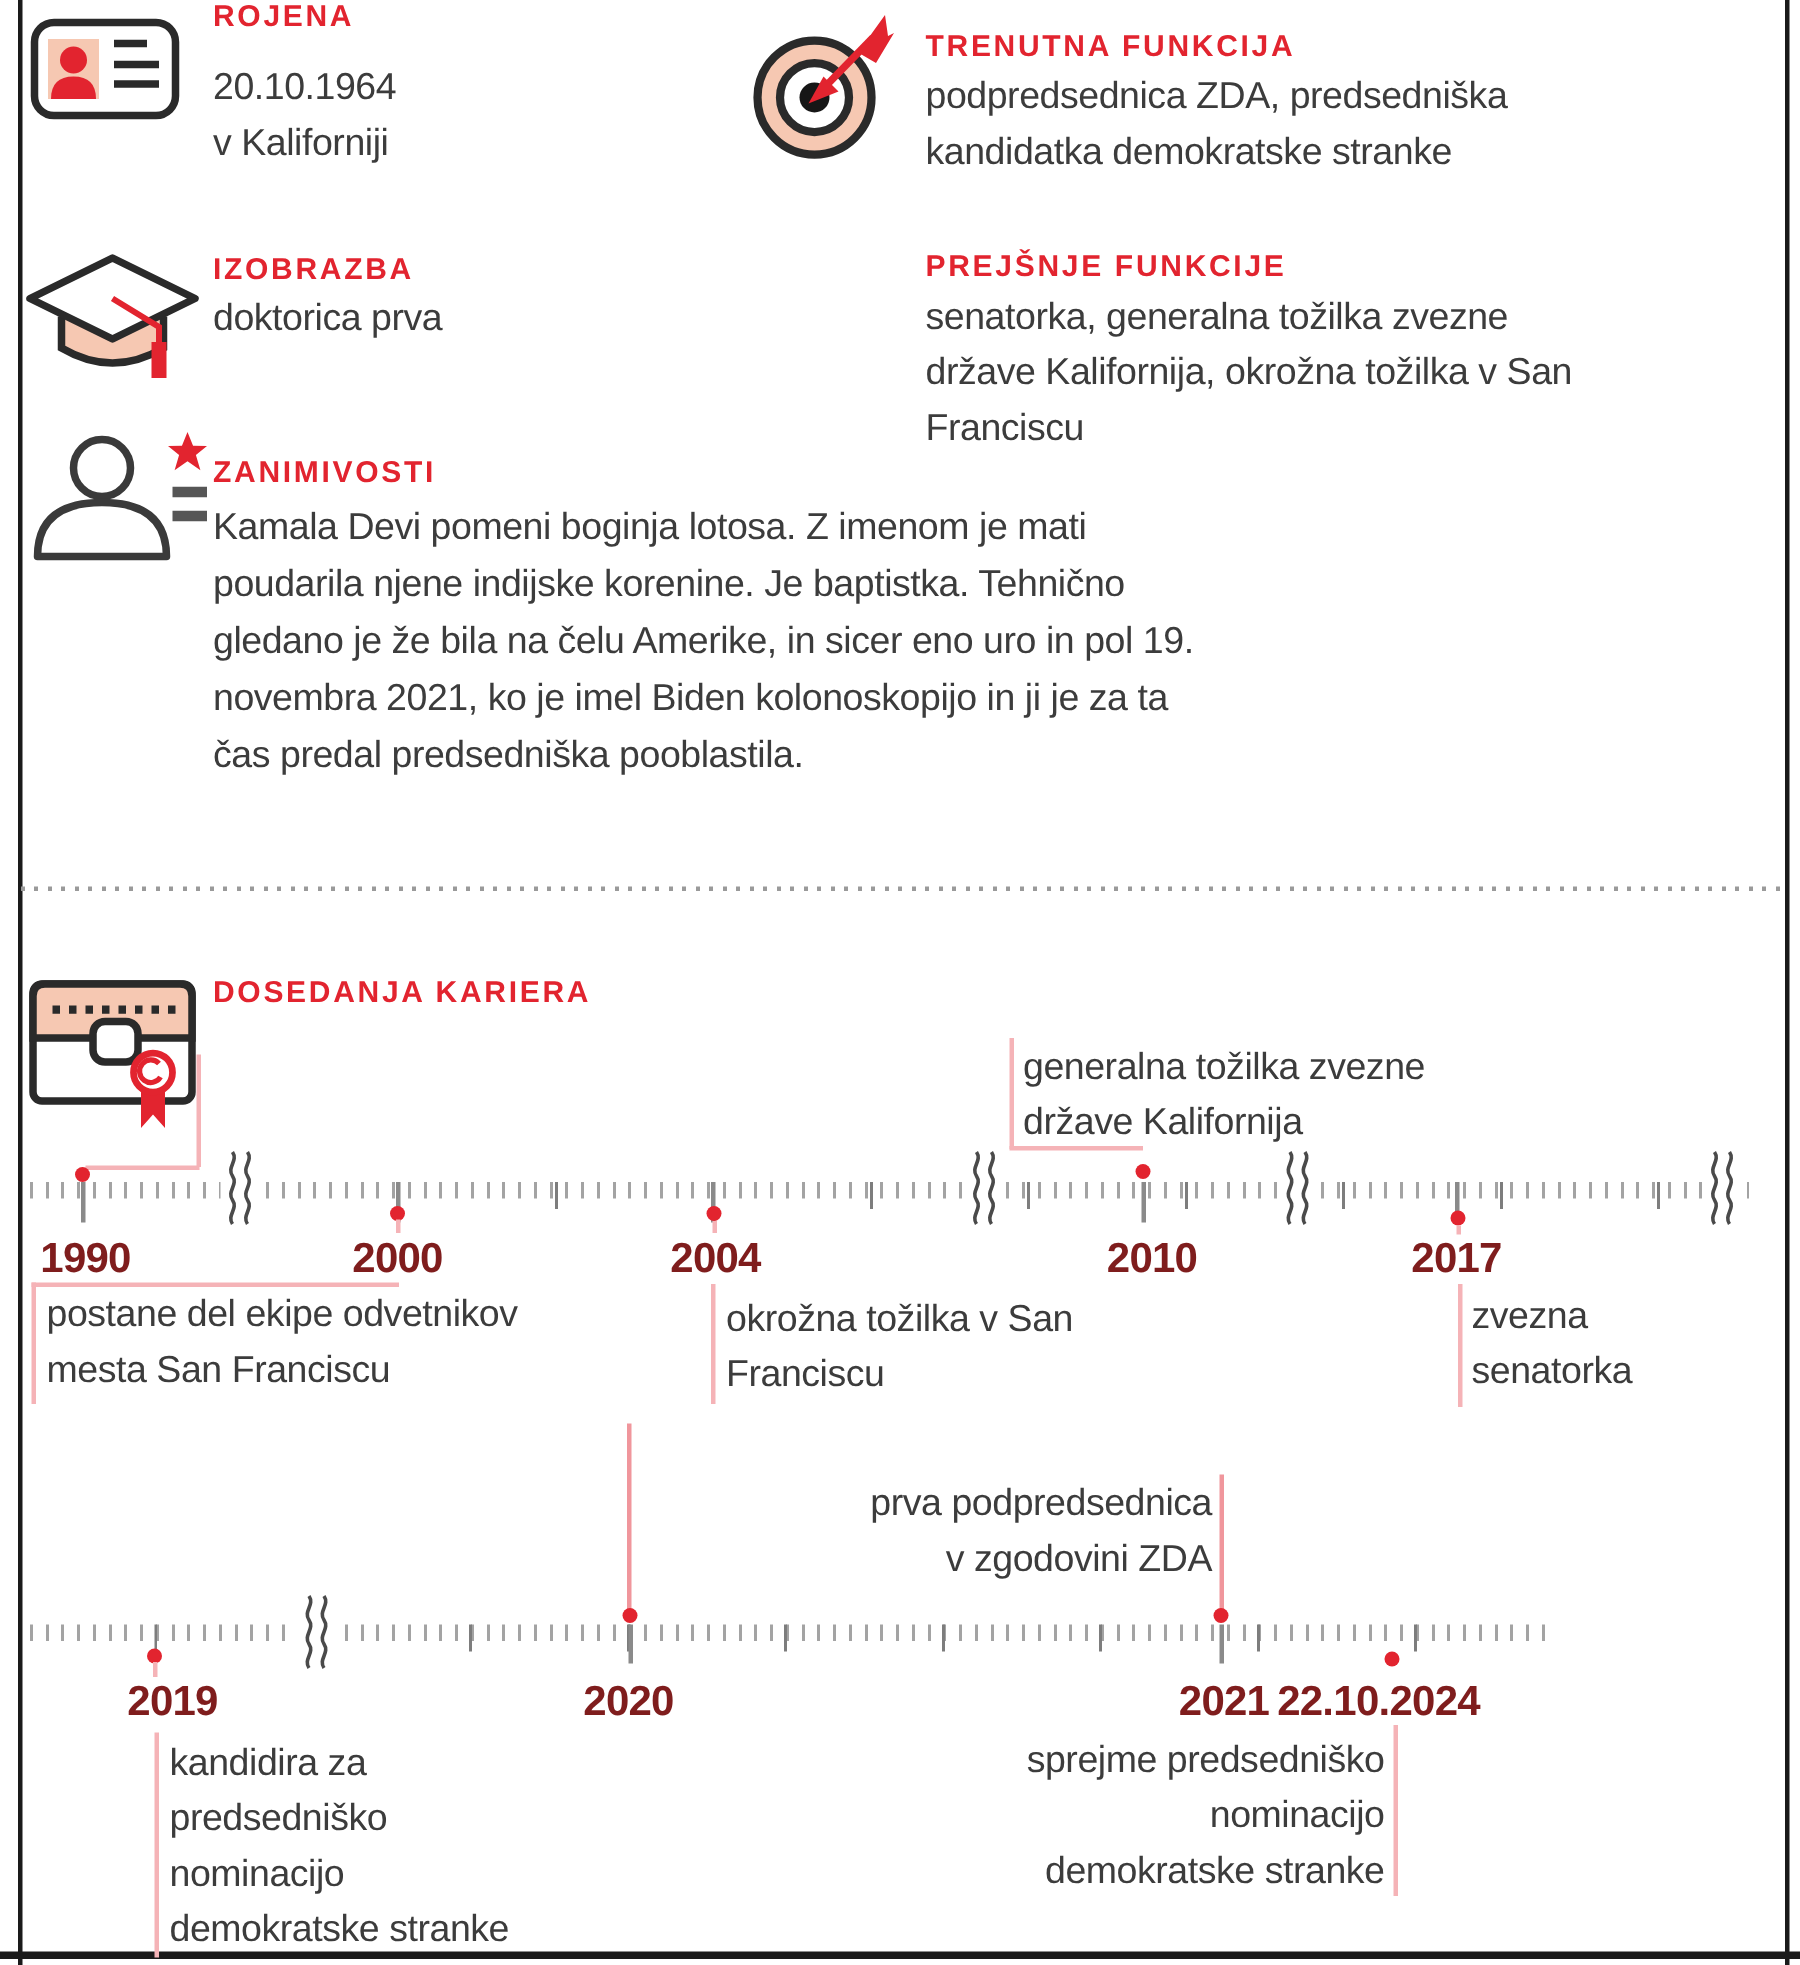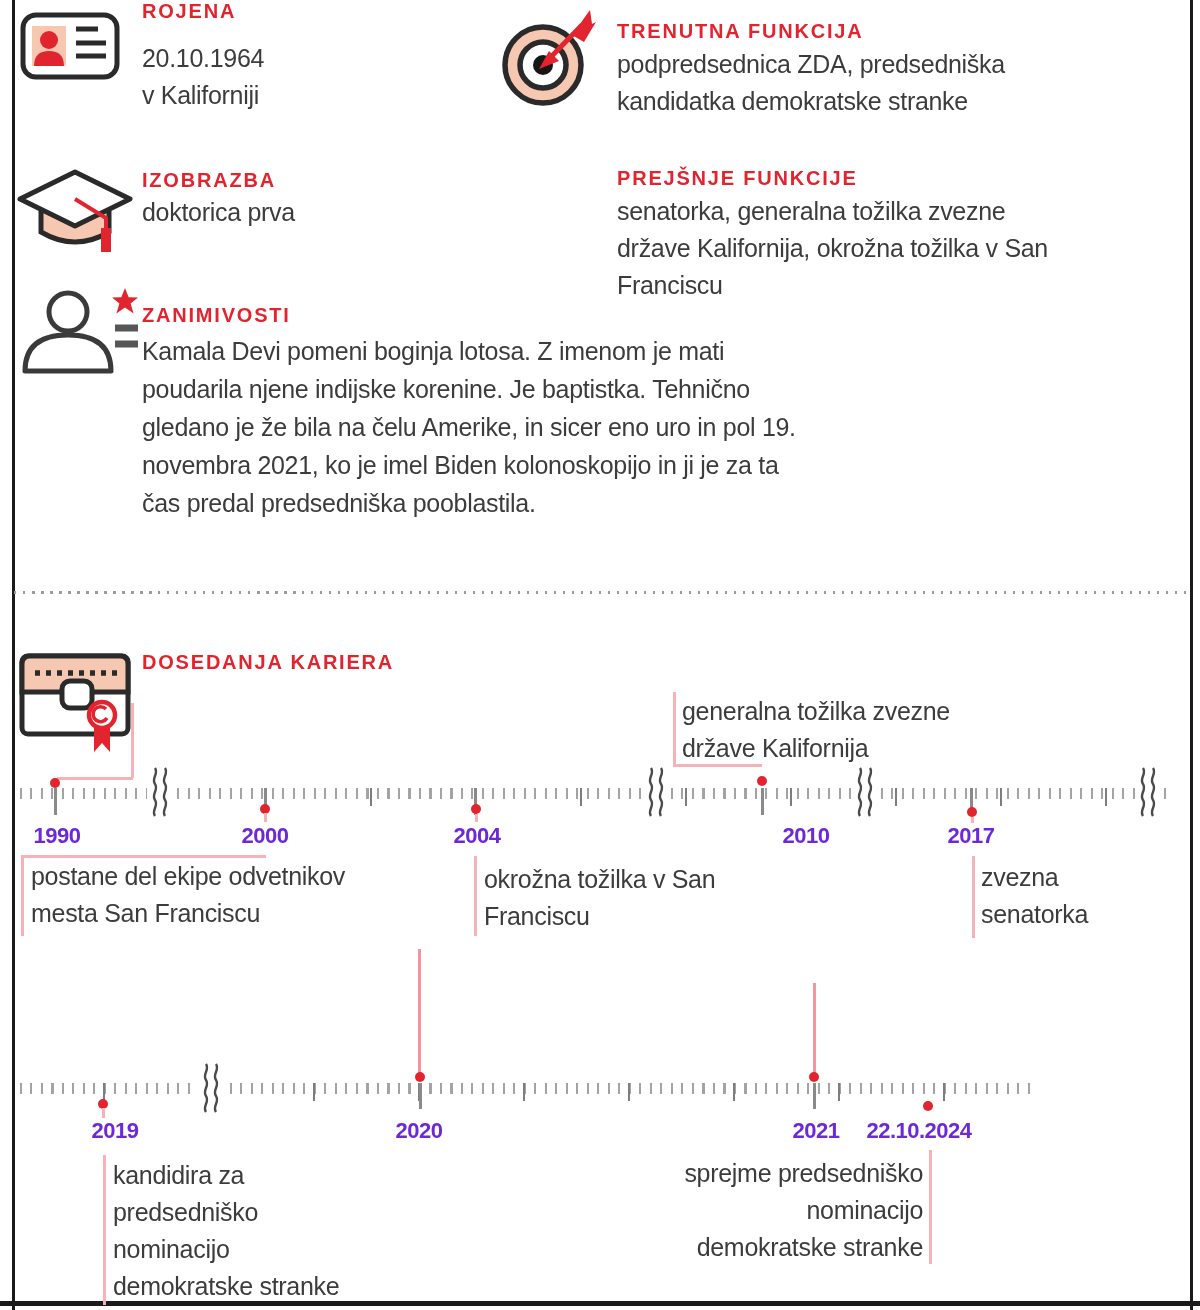--- a/index.html
+++ b/index.html
@@ -21,21 +21,21 @@
   .lbl{
     color:var(--accent);font-size:20px;font-weight:700;letter-spacing:1.8px;
     white-space:pre-line;
   }
   .txt{
     color:var(--txt);font-size:25px;font-weight:400;letter-spacing:-0.3px;
     line-height:37px;white-space:pre-line;
   }
   .txt.big{line-height:38px;}
   .year{
-    color:#6d28d9;font-size:22px;font-weight:700;letter-spacing:-0.5px;
+    color:#7f1d1d;font-size:28px;font-weight:700;letter-spacing:-0.5px;
     transform:translateX(-50%);white-space:nowrap;
   }
   .dot{
     width:10px;height:10px;border-radius:50%;background:var(--accent);
     transform:translate(-50%,-50%);
   }
   .vline{width:2.5px;background:var(--pink);}
   .vline.strong{background:var(--pink2);}
   .hline{height:2.5px;background:var(--pink);}
   .tickdown{width:2.5px;background:#8a8a8a;}
@@ -186,41 +186,43 @@
 
   <div class="abs dot" style="left:55px;top:783px;"></div>
   <div class="abs dot" style="left:265px;top:809px;"></div>
   <div class="abs dot" style="left:476px;top:809px;"></div>
   <div class="abs dot" style="left:762px;top:781px;"></div>
   <div class="abs dot" style="left:972px;top:812px;"></div>
 
   <div class="abs year" style="left:57px;top:823px;">1990</div>
   <div class="abs year" style="left:265px;top:823px;">2000</div>
   <div class="abs year" style="left:477px;top:823px;">2004</div>
-  <div class="abs year" style="left:806px;top:823px;">2010</div>
+  <div class="abs year" style="left:768px;top:823px;">2010</div>
   <div class="abs year" style="left:971px;top:823px;">2017</div>
 
   <div class="abs vline" style="left:264px;top:813px;height:9px;"></div>
   <div class="abs hline" style="left:21px;top:855px;width:245px;"></div>
   <div class="abs vline" style="left:21px;top:855px;height:81px;"></div>
   <div class="abs txt" style="left:31px;top:858px;">postane del ekipe odvetnikov
 mesta San Franciscu</div>
 
   <div class="abs vline" style="left:475px;top:814px;height:8px;"></div>
   <div class="abs vline" style="left:474px;top:856px;height:80px;"></div>
   <div class="abs txt" style="left:484px;top:861px;">okrožna tožilka v San
 Franciscu</div>
 
   <div class="abs vline" style="left:971px;top:817px;height:6px;"></div>
   <div class="abs vline" style="left:972px;top:856px;height:82px;"></div>
   <div class="abs txt" style="left:981px;top:859px;">zvezna
 senatorka</div>
 
   <div class="abs vline strong" style="left:418px;top:949px;height:124px;"></div>
 
+  <div class="abs txt ta-r" style="right:392px;top:984px;">prva podpredsednica
+v zgodovini ZDA</div>
   <div class="abs vline strong" style="left:813px;top:983px;height:90px;"></div>
 
   <div class="abs ruler" style="left:20px;top:1083px;width:1012px;background-position:83px 0,0 0;"></div>
   <div class="abs tickdown" style="left:419px;top:1083px;height:26px;"></div>
   <div class="abs tickdown" style="left:813px;top:1083px;height:26px;"></div>
 
   <div class="abs break" style="left:211px;top:1062px;">
     <svg width="22" height="52" viewBox="0 0 22 52">
         <path d="M6,1 C10,7 2,11 6,17 C10,23 2,27 6,33 C10,39 2,43 6,49" fill="none" stroke="#4a4a4a" stroke-width="2.4"></path>
         <path d="M16,1 C20,7 12,11 16,17 C20,23 12,27 16,33 C20,39 12,43 16,49" fill="none" stroke="#4a4a4a" stroke-width="2.4"></path>

